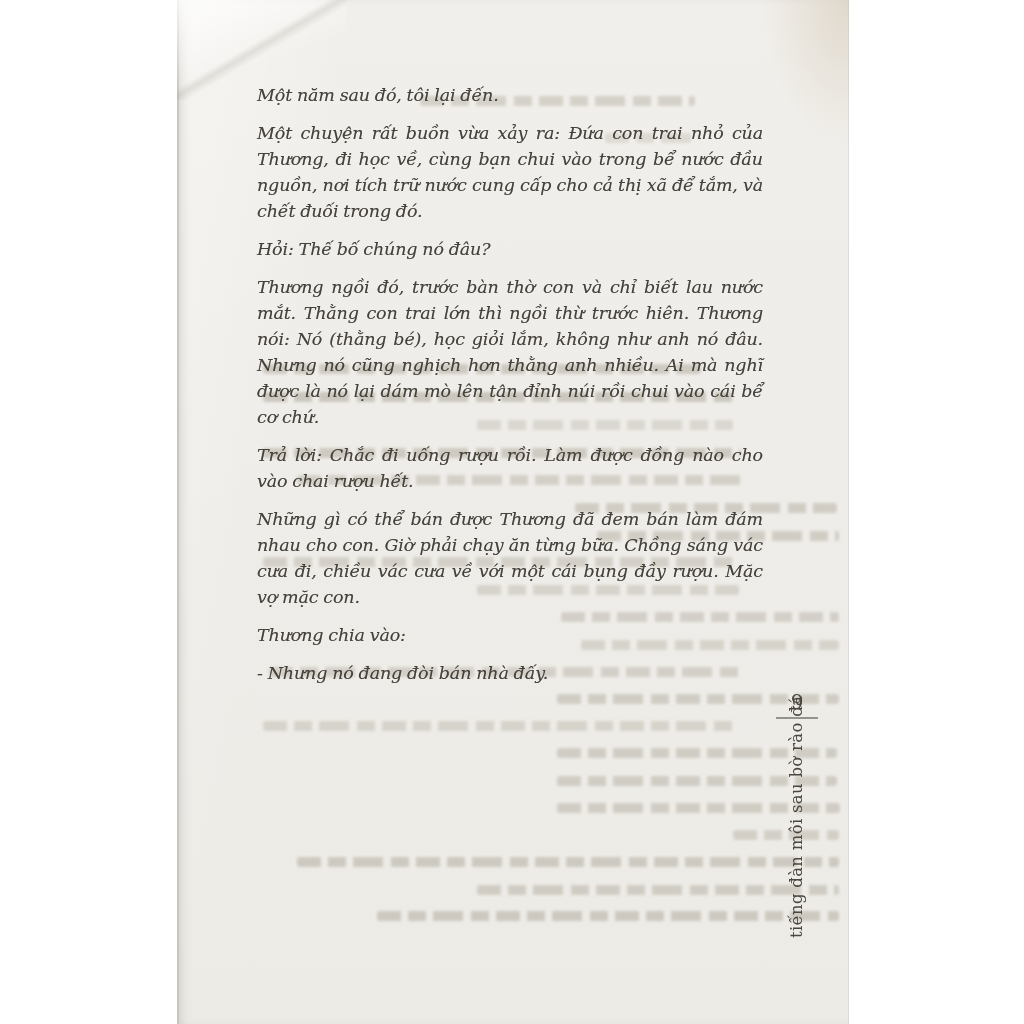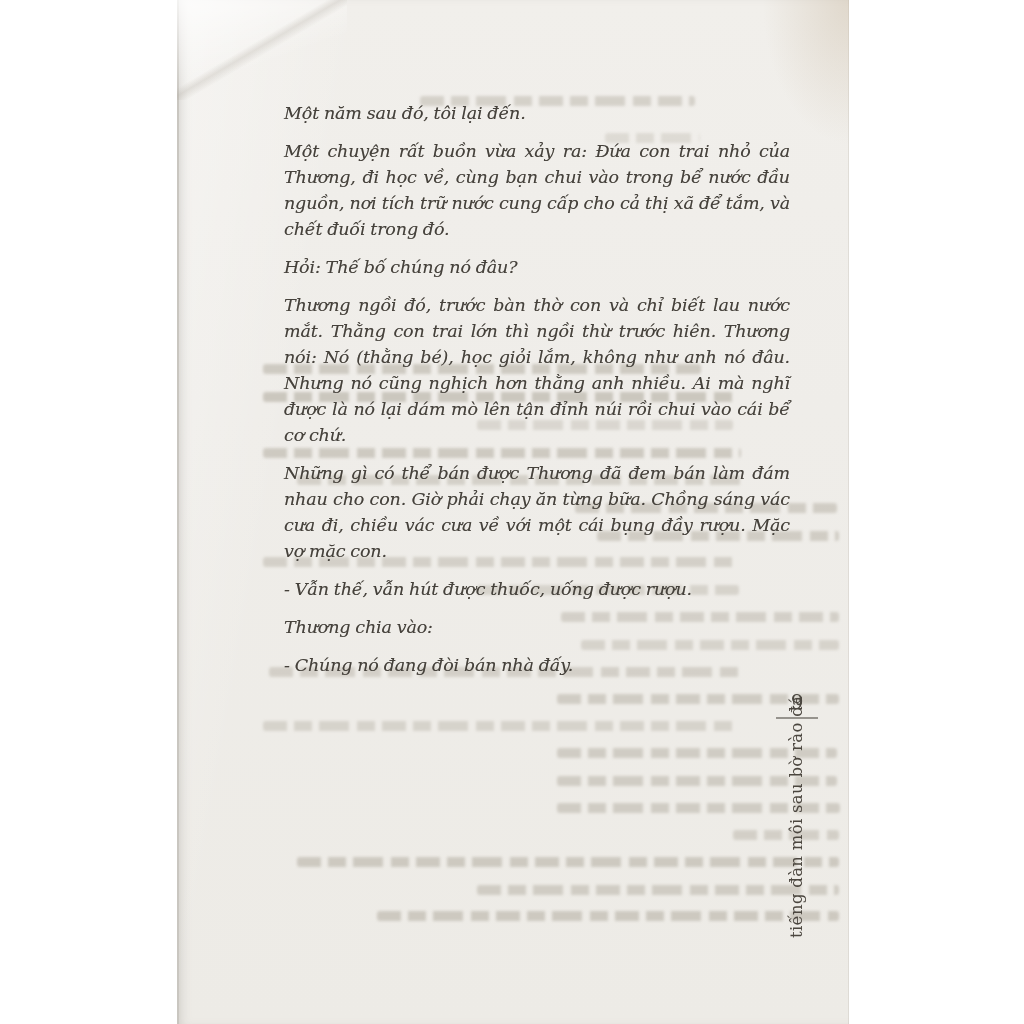--- a/index.html
+++ b/index.html
@@ -35,21 +35,21 @@
   .bl{
     position:absolute;height:10px;border-radius:3px;filter:blur(1.6px);
     background-image:repeating-linear-gradient(90deg,
       #b4aea2 0 24px, rgba(0,0,0,0) 24px 31px,
       #b4aea2 31px 49px, rgba(0,0,0,0) 49px 56px,
       #b4aea2 56px 86px, rgba(0,0,0,0) 86px 94px,
       #b4aea2 94px 112px, rgba(0,0,0,0) 112px 119px);
   }
 
   
-  .text-block{position:absolute;left:80px;top:100px;width:506px;margin-left:27px;}
+  .text-block{position:absolute;left:80px;top:82px;width:506px;}
   .text-block p{
     margin:0 0 12px;
     font-family:"DejaVu Serif",serif;
     font-style:italic;
     font-size:17.5px;line-height:26px;
     letter-spacing:-0.15px;word-spacing:-0.5px;
     color:#45413b;
     text-align:justify;
     text-shadow:0 0 .6px rgba(69,65,59,.38);
   }
@@ -101,24 +101,24 @@
       <div class="bl" style="top:857px;left:120px;width:542px;opacity:.55;"></div>
       <div class="bl" style="top:885px;left:300px;width:362px;opacity:.50;"></div>
       <div class="bl" style="top:911px;left:200px;width:462px;opacity:.55;"></div>
     </div>
 
     <main class="text-block">
       <p>Một năm sau đó, tôi lại đến.</p>
       <p>Một chuyện rất buồn vừa xảy ra: Đứa con trai nhỏ của Thương, đi học về, cùng bạn chui vào trong bể nước đầu nguồn, nơi tích trữ nước cung cấp cho cả thị xã để tắm, và chết đuối trong đó.</p>
       <p>Hỏi: Thế bố chúng nó đâu?</p>
       <p>Thương ngồi đó, trước bàn thờ con và chỉ biết lau nước mắt. Thằng con trai lớn thì ngồi thừ trước hiên. Thương nói: Nó (thằng bé), học giỏi lắm, không như anh nó đâu. Nhưng nó cũng nghịch hơn thằng anh nhiều. Ai mà nghĩ được là nó lại dám mò lên tận đỉnh núi rồi chui vào cái bể cơ chứ.</p>
+      <p>Trả lời: Chắc đi uống rượu rồi. Làm được đồng nào cho vào chai rượu hết.</p>
       <p>Những gì có thể bán được Thương đã đem bán làm đám nhau cho con. Giờ phải chạy ăn từng bữa. Chồng sáng vác cưa đi, chiều vác cưa về với một cái bụng đầy rượu. Mặc vợ mặc con.</p>
-      <p>- Vẫn thế, vẫn hút được thuốc, uống được rượu.</p>
       <p>Thương chia vào:</p>
-      <p>- Chúng nó đang đòi bán nhà đấy.</p>
+      <p>- Nhưng nó đang đòi bán nhà đấy.</p>
     </main>
 
     <div class="folio">
       <div class="folio-number">9</div>
       <div class="folio-rule"></div>
       <div class="running-title">tiếng đàn môi sau bờ rào đá</div>
     </div>
 
   </div>
 </div>

